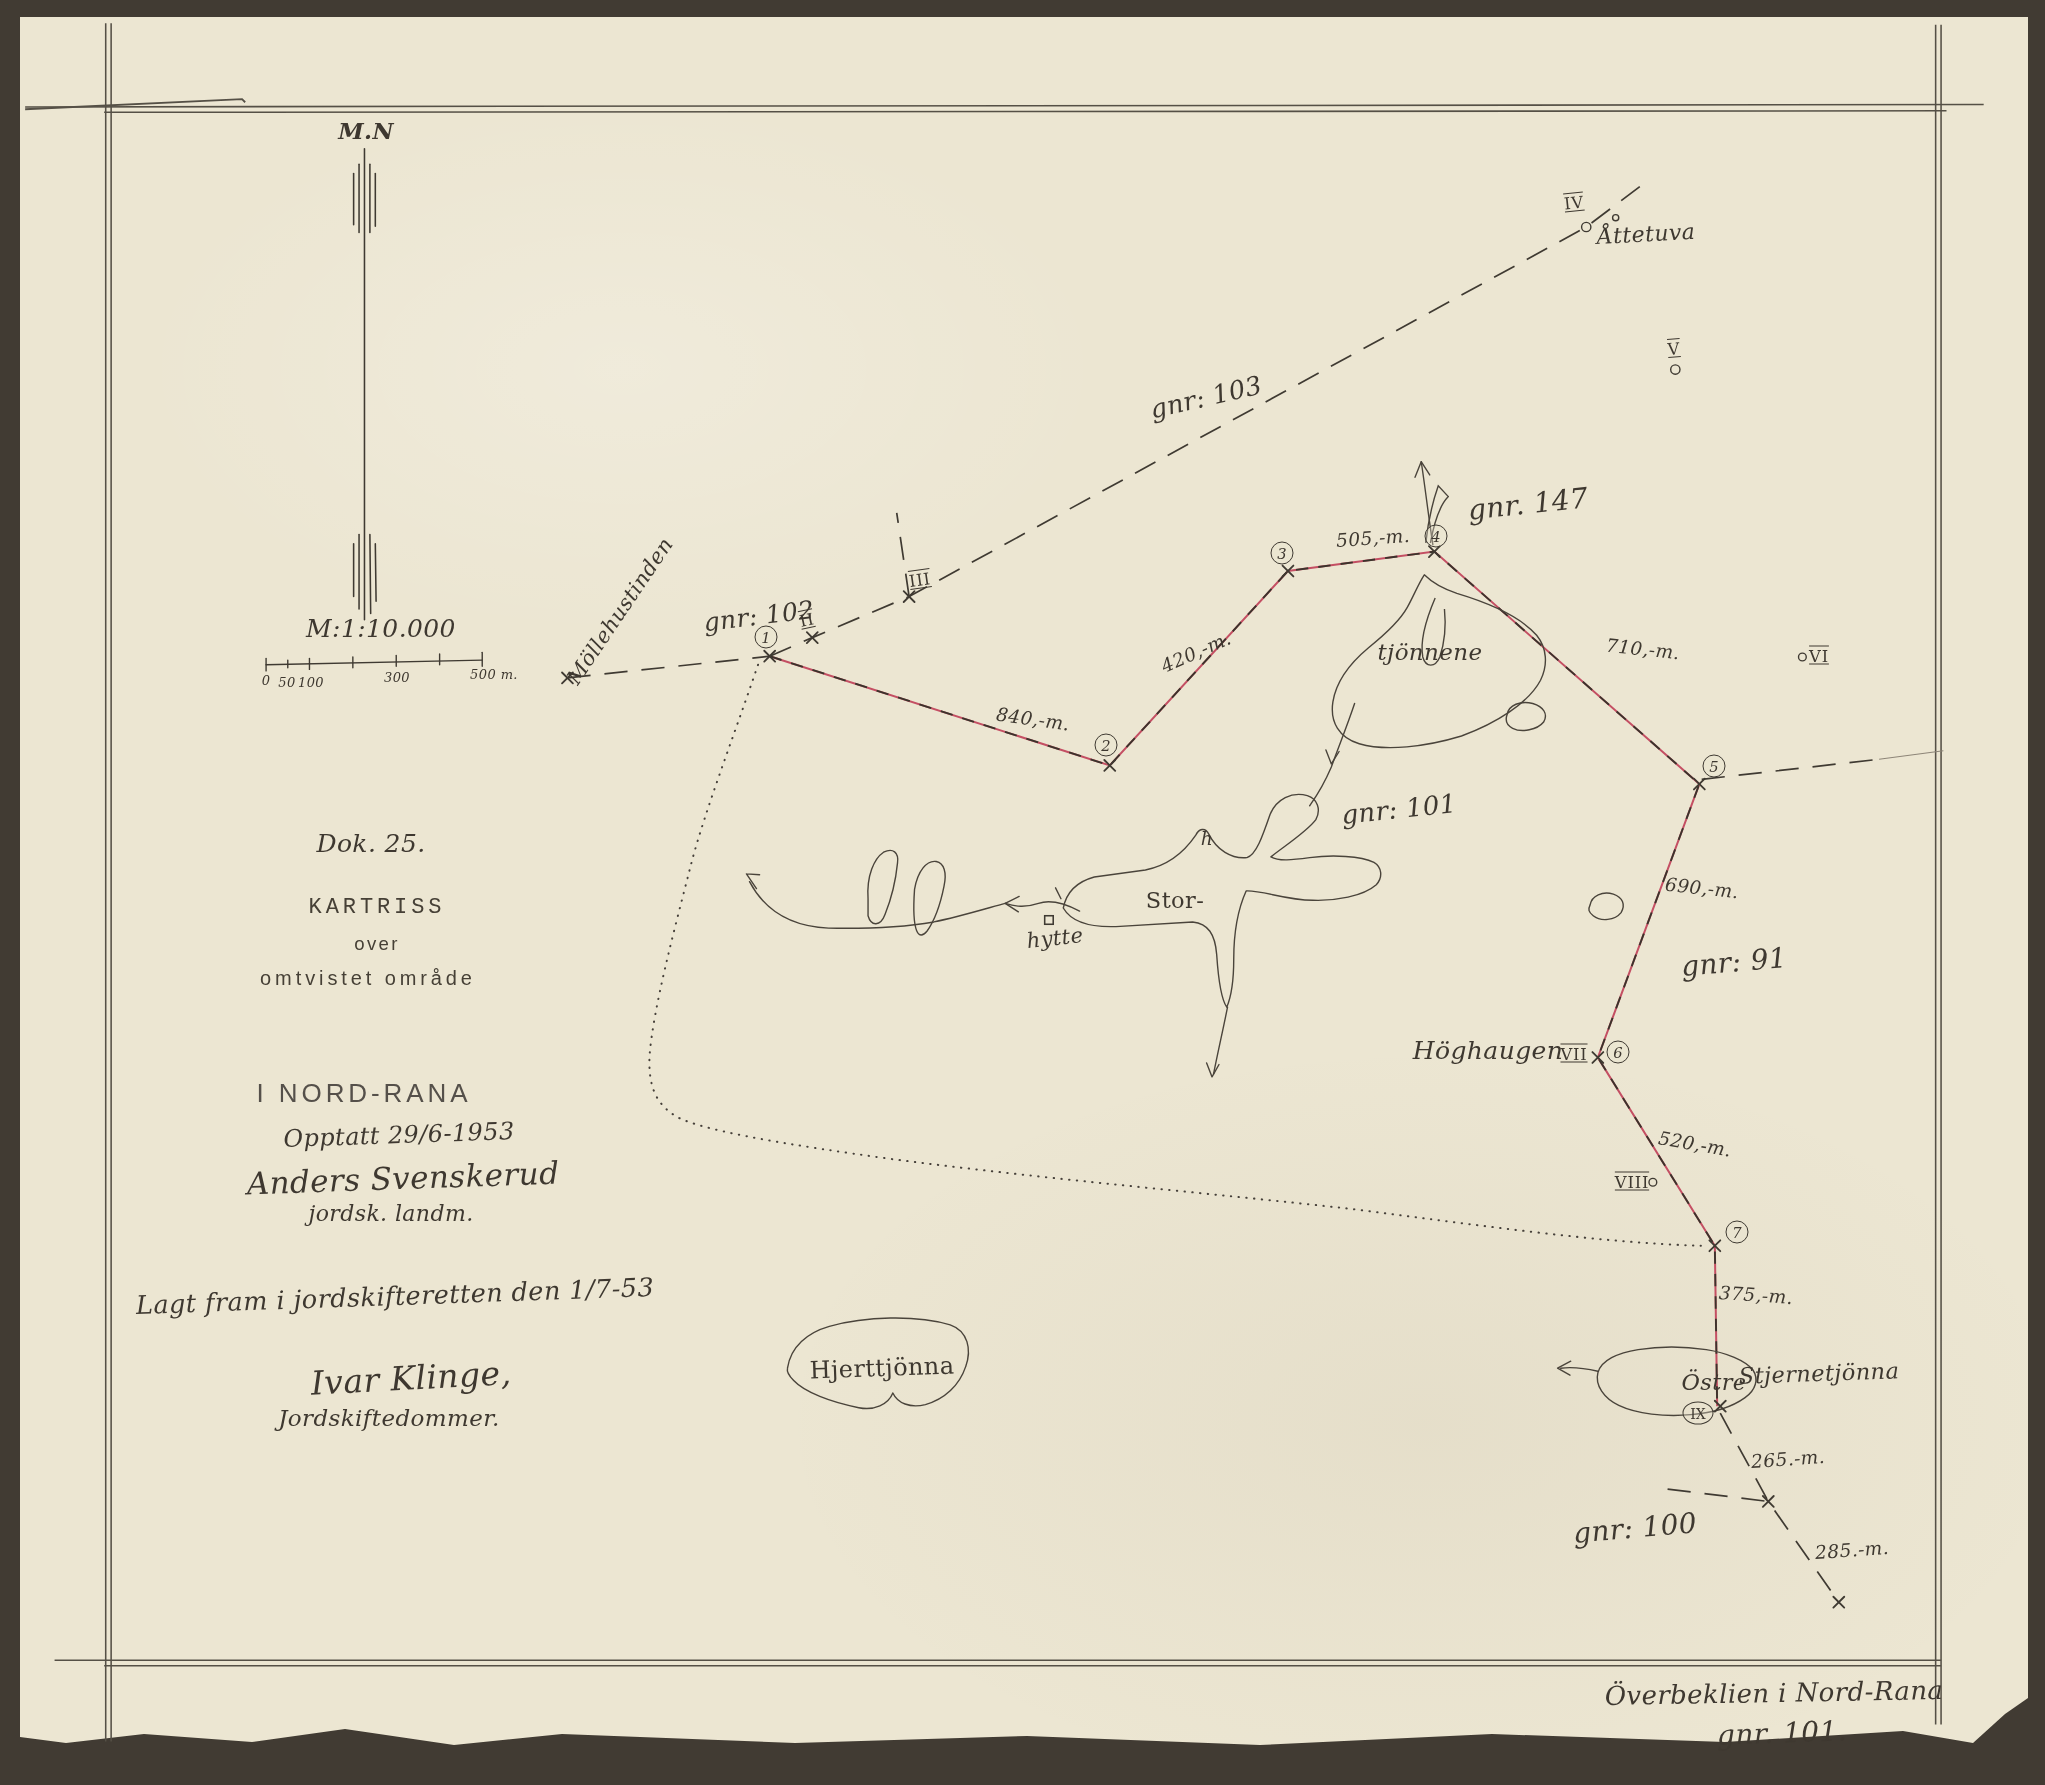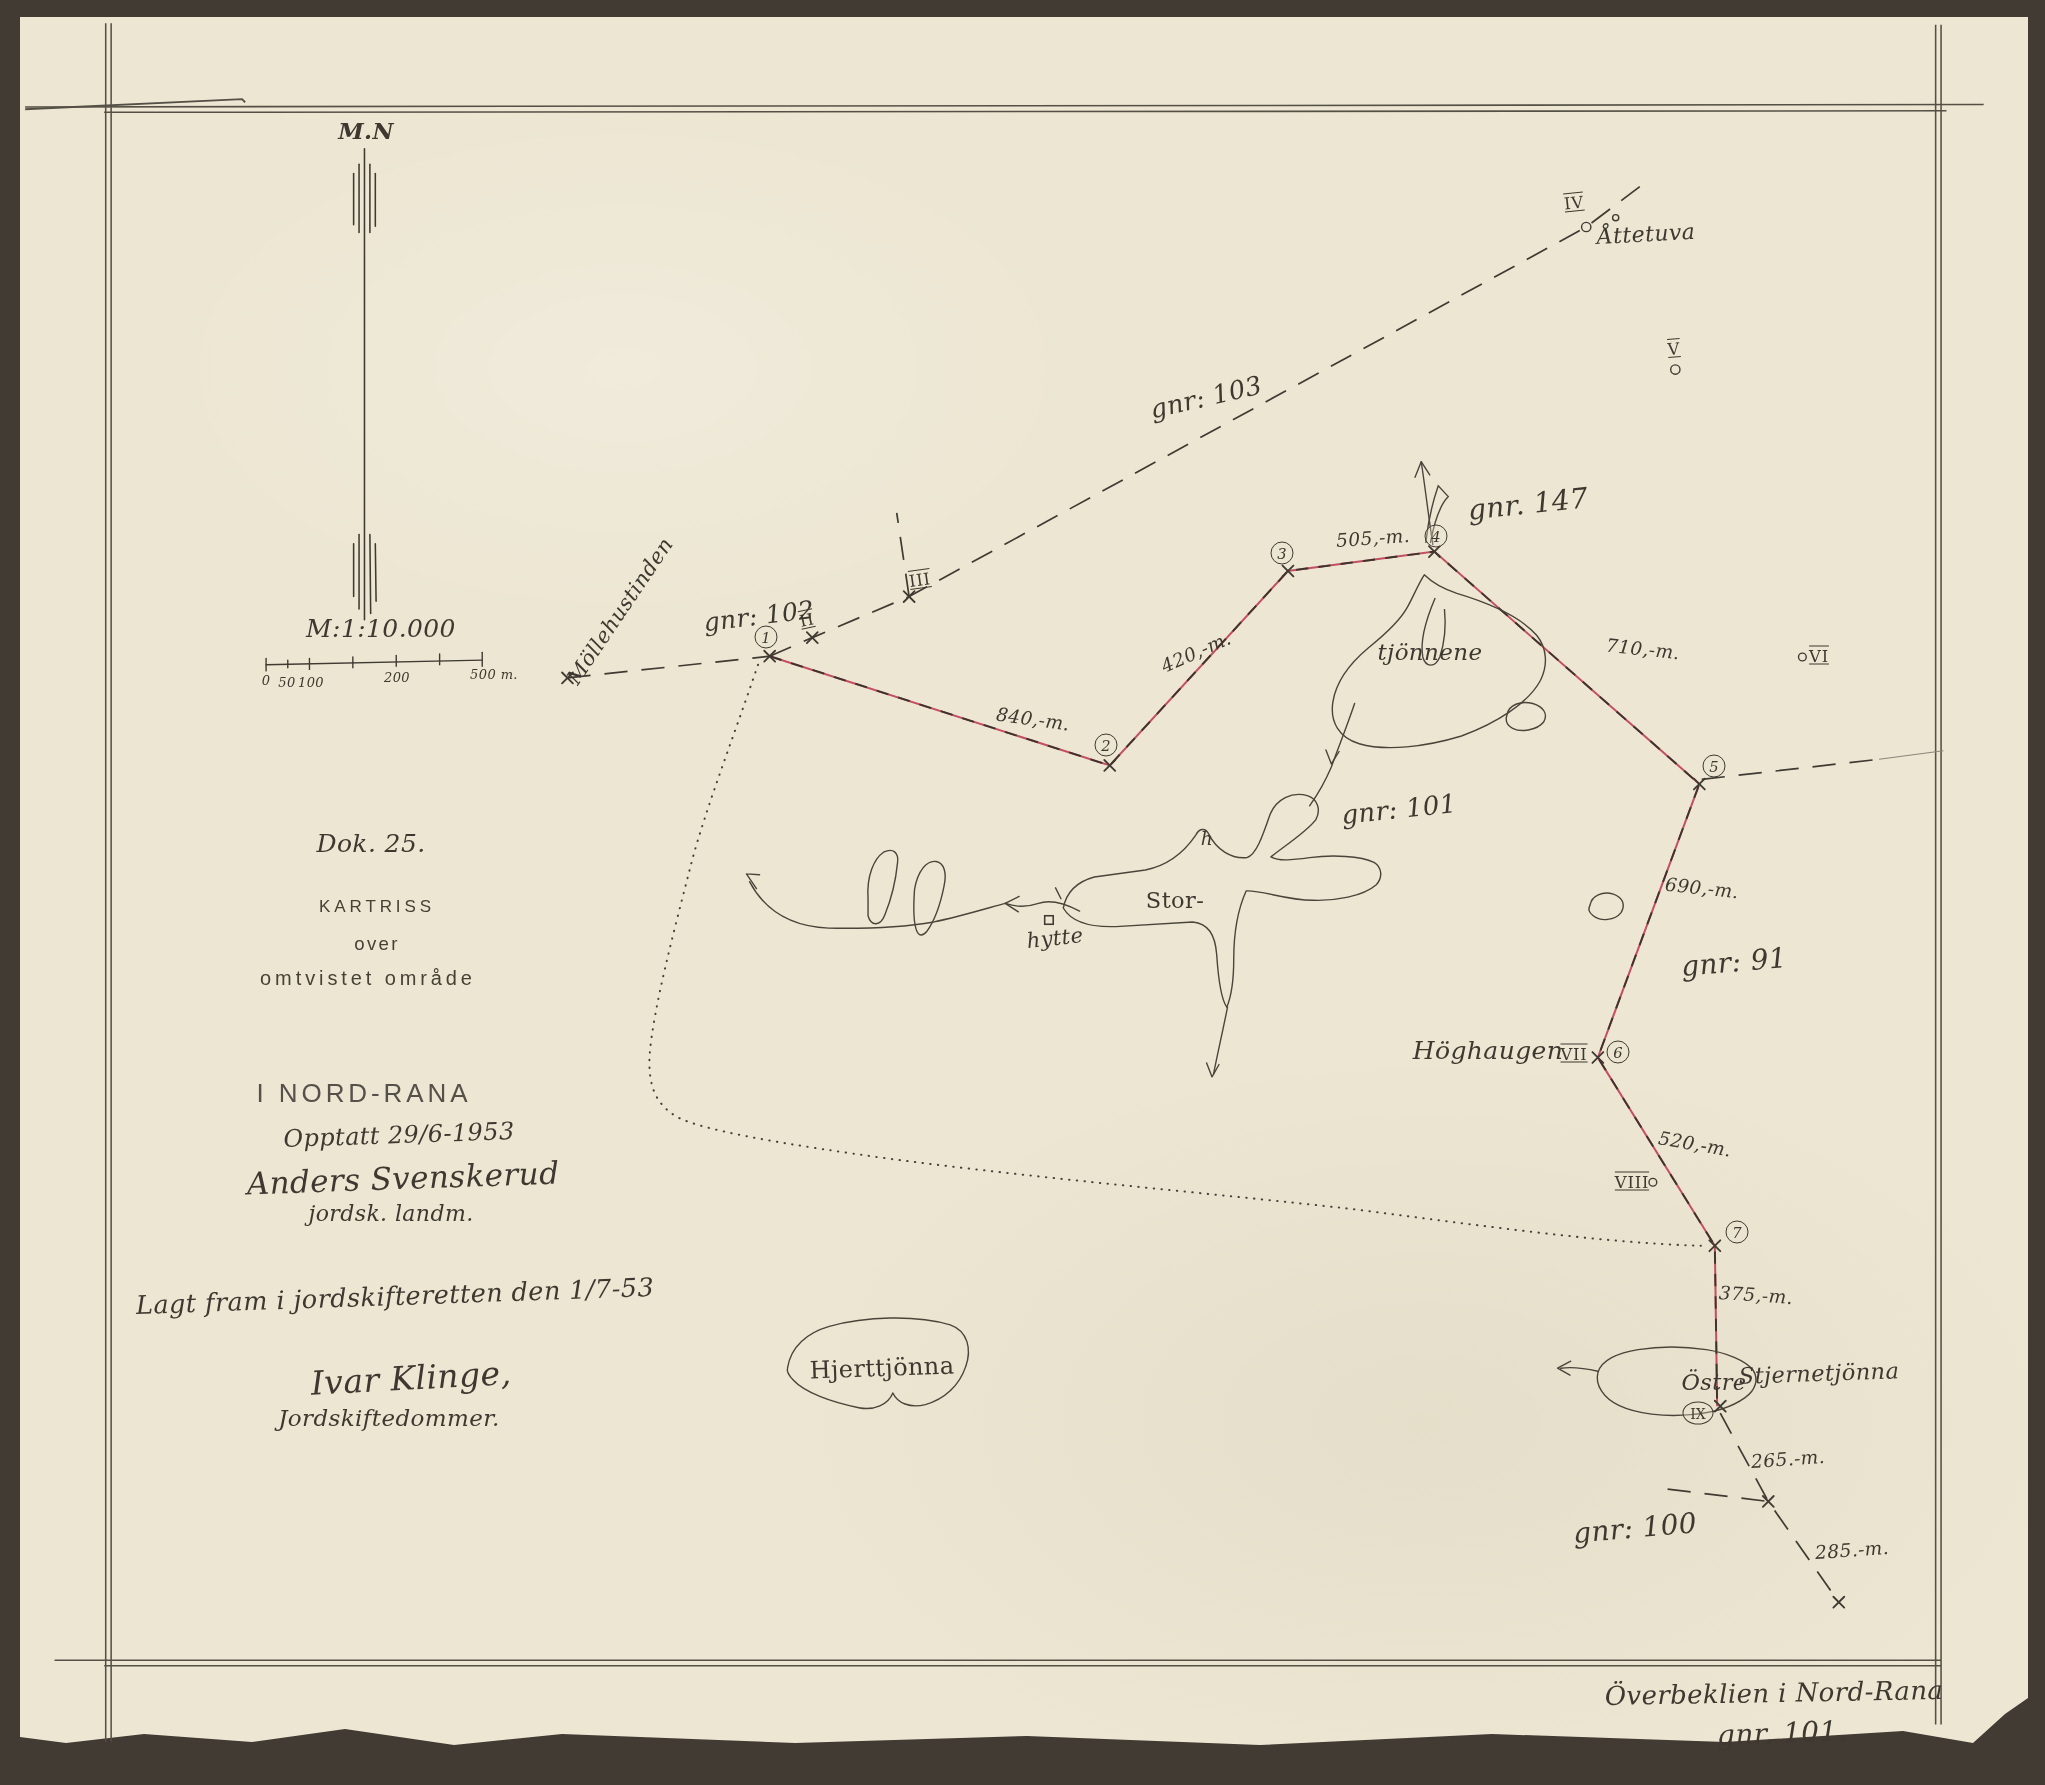--- a/index.html
+++ b/index.html
@@ -245,25 +245,25 @@
     </g>
 
     <rect x="1348" y="1182" width="11" height="11" fill="none" stroke="#3f3a32" stroke-width="2"></rect>
   </svg>
 
   <div class="lbl" style="left:366px;top:130px;font-size:23px;font-weight:bold;">M.N</div>
   <div class="lbl" style="left:381px;top:628px;font-size:25px;">M:1:10.000</div>
   <div class="lbl" style="left:266px;top:680px;font-size:13px;">0</div>
   <div class="lbl" style="left:287px;top:682px;font-size:13px;">50</div>
   <div class="lbl" style="left:311px;top:682px;font-size:13px;">100</div>
-  <div class="lbl" style="left:397px;top:677px;font-size:13px;">200</div>
+  <div class="lbl" style="left:397px;top:677px;font-size:13px;">300</div>
   <div class="lbl" style="left:494px;top:674px;font-size:13px;">500 m.</div>
 
   <div class="lbl" style="left:371px;top:843px;font-size:25px;">Dok. 25.</div>
-  <div class="lbl print" style="left:377px;top:907px;font-size:17px;letter-spacing:3.9px;font-style:normal;">KARTRISS</div>
+  <div class="lbl print" style="left:377px;top:907px;font-size:22px;letter-spacing:3.9px;font-style:normal;font-family:Liberation Mono, monospace;">KARTRISS</div>
   <div class="lbl print" style="left:377px;top:944px;font-size:18.6px;letter-spacing:2.3px;font-style:normal;">over</div>
   <div class="lbl print" style="left:368px;top:978px;font-size:20px;letter-spacing:3.9px;font-style:normal;">omtvistet område</div>
   <div class="lbl print" style="left:364px;top:1093px;font-size:26px;letter-spacing:3.9px;font-style:normal;color:#55504a;">I NORD-RANA</div>
   <div class="lbl" style="left:399px;top:1135px;font-size:24px;transform:translate(-50%,-50%) rotate(-2deg);">Opptatt 29/6-1953</div>
   <div class="lbl" style="left:403px;top:1178px;font-size:31px;transform:translate(-50%,-50%) rotate(-2deg);">Anders Svenskerud</div>
   <div class="lbl" style="left:391px;top:1213px;font-size:22px;">jordsk. landm.</div>
   <div class="lbl" style="left:395px;top:1296px;font-size:25.6px;transform:translate(-50%,-50%) rotate(-2deg);">Lagt fram i jordskifteretten den 1/7-53</div>
   <div class="lbl" style="left:411px;top:1378px;font-size:33px;transform:translate(-50%,-50%) rotate(-3deg);">Ivar Klinge,</div>
   <div class="lbl" style="left:389px;top:1418px;font-size:23px;">Jordskiftedommer.</div>
 

